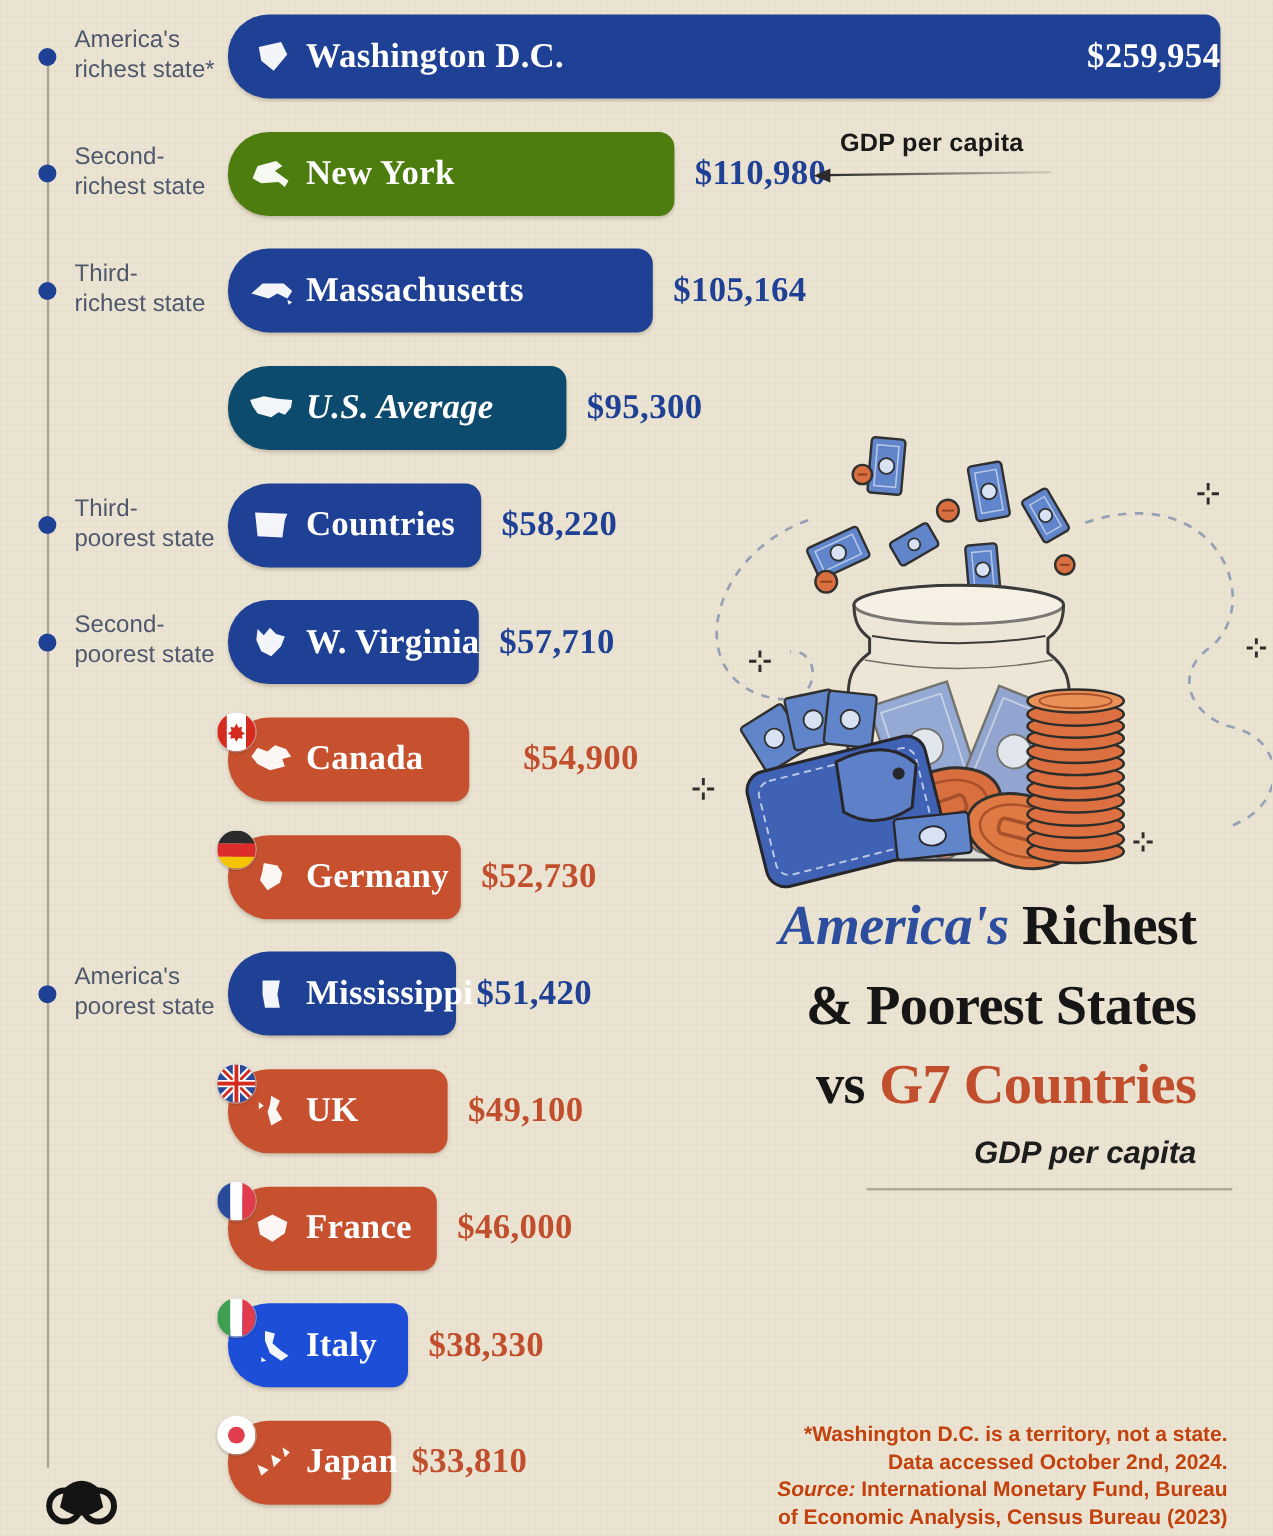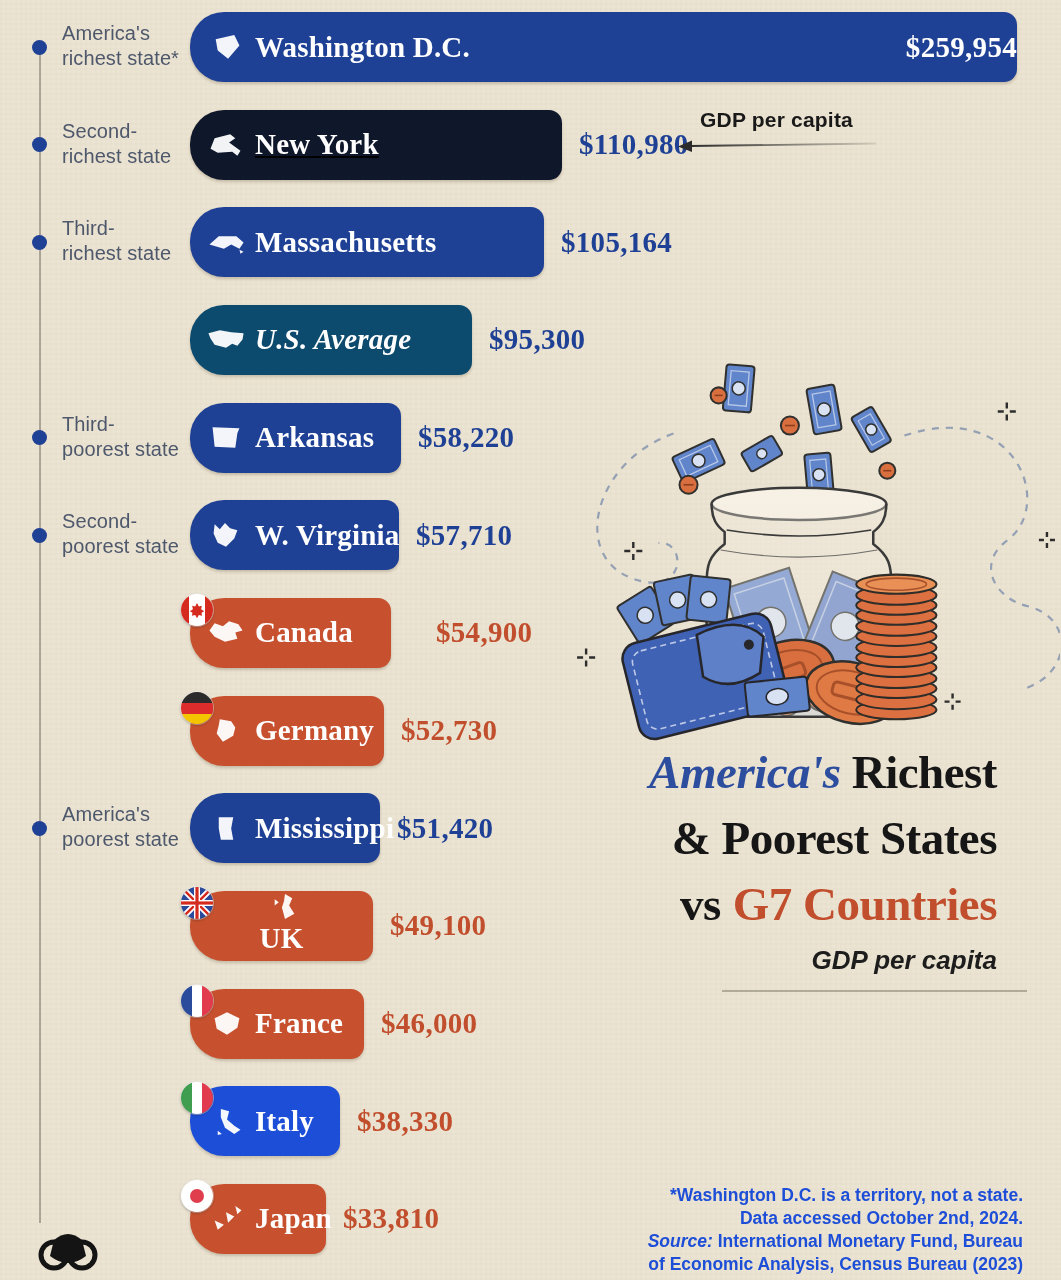--- a/index.html
+++ b/index.html
@@ -34,21 +34,21 @@
   
   .title-block{position:absolute;top:739px;right:64px;text-align:right;width:560px;}
   .t-line{font:700 47px "Liberation Serif",serif;line-height:66px;color:#161616;letter-spacing:-.5px;}
   .t-blue{color:#2d4d9e;font-style:italic;}
   .t-orange{color:#c14e2c;}
   .t-vs{margin-right:12px;}
   .t-sub{margin-top:8px;font-size:26px;font-style:italic;font-weight:600;color:#1d1d1d;}
   .t-rule{margin-top:14px;margin-left:auto;margin-right:-30px;width:305px;border-top:2px solid rgba(90,84,70,.4);}
   
   .footnote{position:absolute;right:38px;top:1184px;text-align:right;font-size:17.5px;line-height:23px;
-            color:#1d4ed8;font-weight:600;}
+            color:#c2410c;font-weight:600;}
   .src-it{font-style:italic;}
   .logo{position:absolute;left:36px;top:1224px;width:64px;height:50px;}
 </style>
 </head>
 <body>
 
 <div class="canvas">
 
   <div class="vline"></div>
   <div id="chart">
@@ -58,21 +58,21 @@
             <path d="M10 7 L28 3 L33 13 L22 26 L12 18 Z" fill="#ffffff" opacity="0.95"></path>
           </svg>
           <span class="bar-label">Washington D.C.</span>
           <span class="value-in">$259,954</span>
         </div>
       </div>
       <div class="dot" style="top: 39.5px;"></div>
       <div class="note" style="top: 21px;">America's
 richest state*</div>
       <div class="bar-row" style="top: 109.65px;">
-        <div class="bar" style="width: 372px; background: #0f172a; text-decoration: underline;">
+        <div class="bar" style="width: 372px; background: #4d7c0f;">
           <svg class="map-icon" viewBox="0 0 40 30">
             <path d="M5 19 L9 9 L24 5 L29 9 L23 13 L34 21 L31 26 L26 22 L12 23 Z" fill="#ffffff" opacity="0.95"></path>
           </svg>
           <span class="bar-label">New York</span>
         </div>
         <span class="bar-value" style="color: rgb(31, 65, 149);">$110,980</span>
       </div>
       <div class="dot" style="top: 137.15px;"></div>
       <div class="note" style="top: 118.65px;">Second-
 richest state</div>
@@ -95,21 +95,21 @@
           </svg>
           <span class="bar-label it">U.S. Average</span>
         </div>
         <span class="bar-value" style="color: rgb(31, 65, 149);">$95,300</span>
       </div>
       <div class="bar-row" style="top: 402.6px;">
         <div class="bar" style="width: 211px; background: rgb(31, 65, 149);">
           <svg class="map-icon" viewBox="0 0 40 30">
             <path d="M7 5 L33 6 L31 11 L29 25 L9 24 Z" fill="#ffffff" opacity="0.95"></path>
           </svg>
-          <span class="bar-label">Arkansas</span>
+          <span class="bar-label">Countries</span>
         </div>
         <span class="bar-value" style="color: rgb(31, 65, 149);">$58,220</span>
       </div>
       <div class="dot" style="top: 430.1px;"></div>
       <div class="note" style="top: 411.6px;">Third-
 poorest state</div>
       <div class="bar-row" style="top: 500.25px;">
         <div class="bar" style="width: 209px; background: rgb(31, 65, 149);">
           <svg class="map-icon" viewBox="0 0 40 30">
             <path d="M9 4 L14 9 L19 3 L24 8 L31 10 L28 18 L20 26 L12 22 L8 13 Z" fill="#ffffff" opacity="0.95"></path>
@@ -160,21 +160,21 @@
             <path d="M13 4 L27 4 L25 15 L27 26 L15 26 L13 15 Z" fill="#ffffff" opacity="0.95"></path>
           </svg>
           <span class="bar-label">Mississippi</span>
         </div>
         <span class="bar-value" style="color: rgb(31, 65, 149);">$51,420</span>
       </div>
       <div class="dot" style="top: 820.7px;"></div>
       <div class="note" style="top: 802.2px;">America's
 poorest state</div>
       <div class="bar-row" style="top: 890.85px;">
-        <div class="bar" style="width: 183px; background: rgb(199, 81, 47); flex-direction: column;">
+        <div class="bar" style="width: 183px; background: rgb(199, 81, 47);">
           <svg class="map-icon" viewBox="0 0 40 30">
             <path d="M20 3 L27 7 L24 14 L29 22 L20 27 L17 16 L19 10 Z M10 8 L14 11 L10 14 Z" fill="#ffffff" opacity="0.95"></path>
           </svg>
           <span class="bar-label">UK</span>
         </div>
         <span class="bar-value" style="color: rgb(193, 78, 44);">$49,100</span>
         <span class="flag">
           <svg viewBox="0 0 32 32">
             <rect width="32" height="32" fill="#2a4a9b"></rect>
             <path d="M0 0 L32 32 M32 0 L0 32" stroke="#fff" stroke-width="6"></path>

